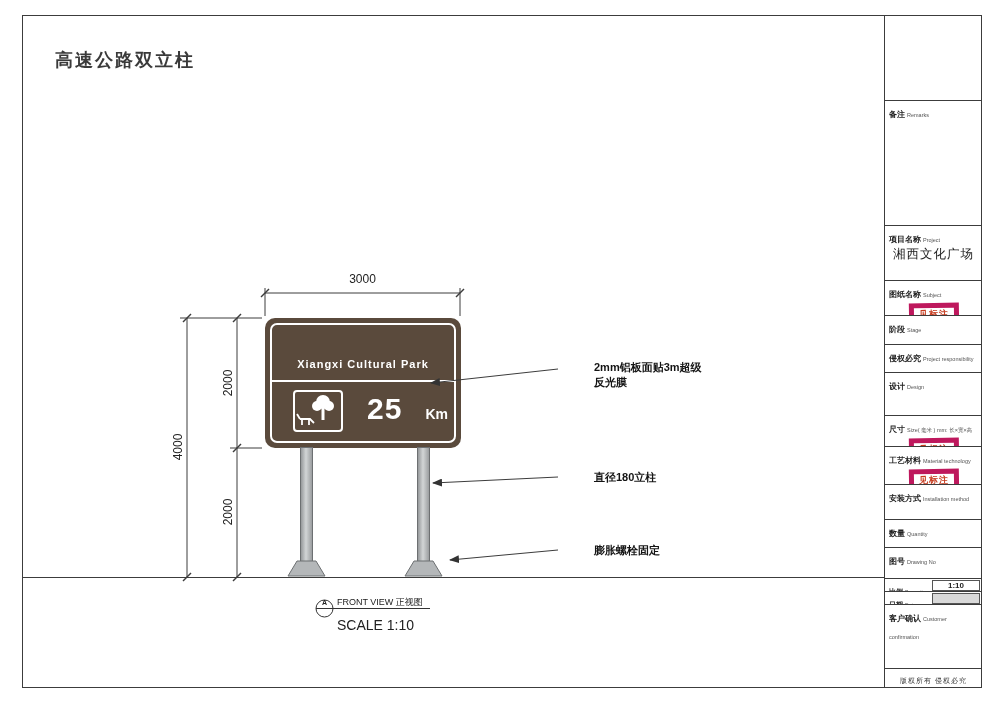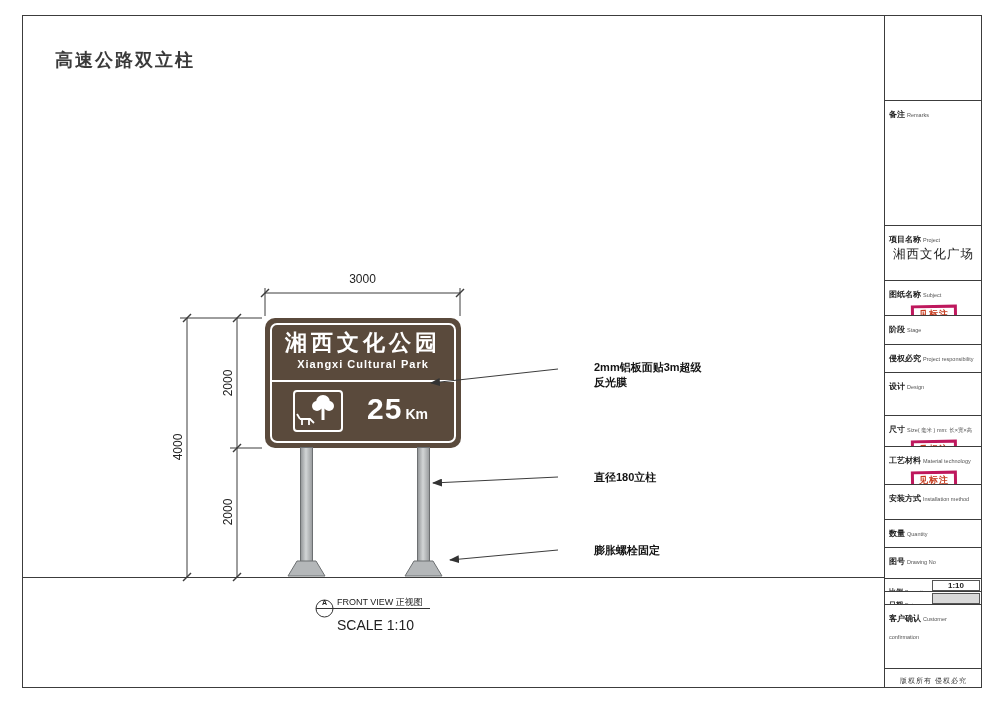--- a/index.html
+++ b/index.html
@@ -16,21 +16,21 @@
   
   #ground { position:absolute; left:22px; top:577px; width:862px; height:1px; background:#3c3c3c; }
 
   
   #board { position:absolute; left:265px; top:318px; width:196px; height:130px; background:#5a4a3c; border-radius:10px; }
   #board-inner { position:absolute; inset:5px; border:2px solid #fff; border-radius:7px; }
   #board-cn { position:absolute; left:0; right:0; top:10px; text-align:center; color:#fff; font-size:22px; font-weight:bold; letter-spacing:4px; white-space:nowrap; }
   #board-en { position:absolute; left:0; right:0; top:40px; text-align:center; color:#fff; font-size:11px; font-weight:bold; letter-spacing:1px; white-space:nowrap; }
   #board-divider { position:absolute; left:7px; right:7px; top:62px; height:2px; background:#fff; }
   #board-icon { position:absolute; left:28px; top:72px; width:50px; height:42px; border:2px solid #fff; border-radius:4px; }
-  #board-dist { position:absolute; left:102px; top:74px; display:flex; align-items:baseline; color:#fff; }
+  #board-dist { position:absolute; left:102px; top:74px; display:flex; align-items:baseline; color:#fff;gap:20px; }
   #dist-val { font-size:30px; font-weight:bold; letter-spacing:1px; }
   #dist-unit { font-size:14px; font-weight:bold; margin-left:3px; }
 
   
   .post { position:absolute; top:447px; width:13px; height:115px;
           background:linear-gradient(90deg,#96999b 0%,#d2d5d6 45%,#9b9ea0 100%);
           border:1px solid #6d7072; }
   #post-left { left:300px; }
   #post-right { left:417px; }
 
@@ -48,21 +48,21 @@
   #view-marker { position:absolute; left:318px; top:599px; width:13px; text-align:center; font-size:7px; font-weight:bold; color:#222; }
   #view-label { position:absolute; left:337px; top:596px; font-size:9px; color:#222; white-space:nowrap; }
   #view-scale { position:absolute; left:337px; top:593px; font-size:14px; color:#222;margin-top:24px; }
 
   
   .tb-row { position:absolute; left:0; right:0; border-top:1px solid #3c3c3c; padding:2px 4px; overflow:hidden; }
   .tb-cn { font-size:8px; font-weight:bold; color:#222; }
   .tb-en { font-size:5.5px; color:#555; margin-left:2px; }
   .tb-project-value { text-align:center; font-size:12.5px; color:#222; letter-spacing:1px; white-space:nowrap; }
   .stamp-wrap { text-align:center; margin-top:2px; }
-  .stamp { display:inline-block; border:3px solid #be185d; color:#c63b1e; font-size:9px; font-weight:bold; padding:0 5px; letter-spacing:1px; transform:rotate(-1deg); }
+  .stamp { display:inline-block; border:5px solid #be185d; color:#c63b1e; font-size:9px; font-weight:bold; padding:0 5px; letter-spacing:1px; transform:rotate(-1deg); }
   .tb-val { position:absolute; right:2px; top:1px; width:48px; height:11px; border:1px solid #555; font-size:8px; font-weight:bold; text-align:center; line-height:10px; color:#222; background:#fff; }
   .tb-val-gray { background:#d9d9d9; }
   .tb-row-short { padding:1px 4px; }
   .tb-row-short .tb-cn { font-size:7px; }
   .tb-row-short .tb-en { font-size:5px; }
   #tb-copyright { text-align:center; font-size:7px; color:#333; padding-top:5px; letter-spacing:1px; }
   .tb-size-line { white-space:nowrap; }
 </style>
 </head>
 <body>
@@ -70,21 +70,20 @@
 <div id="app">
 
   <div id="frame"></div>
 
   <div id="page-title">高速公路双立柱</div>
 
   <div id="ground"></div>
 
   <div id="board">
     <div id="board-inner"></div>
-    <div id="board-cn">湘西文化公园</div>
     <div id="board-en">Xiangxi Cultural Park</div>
     <div id="board-divider"></div>
     <div id="board-icon">
       <svg width="46" height="38" viewBox="0 0 46 38">
         <g fill="#fff" stroke="none">
           <circle cx="28" cy="10" r="7"></circle>
           <circle cx="22" cy="14" r="5"></circle>
           <circle cx="34" cy="14" r="5"></circle>
           <rect x="26.5" y="14" width="3" height="14"></rect>
         </g>

